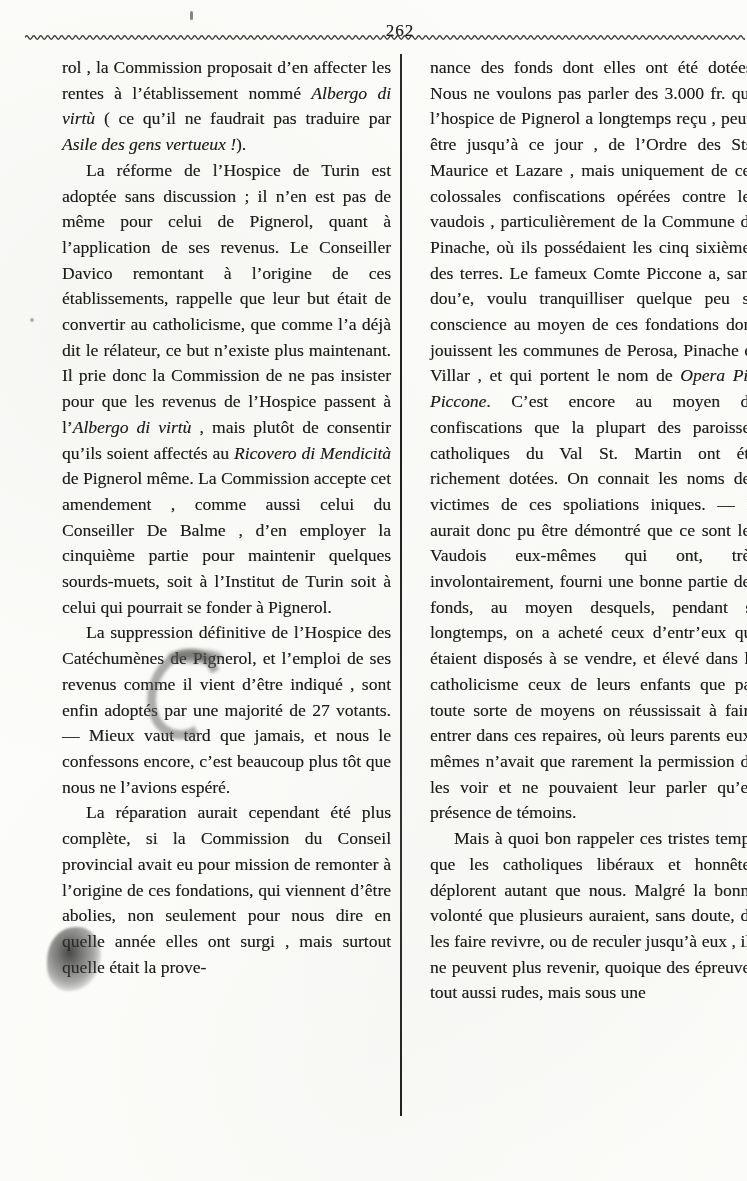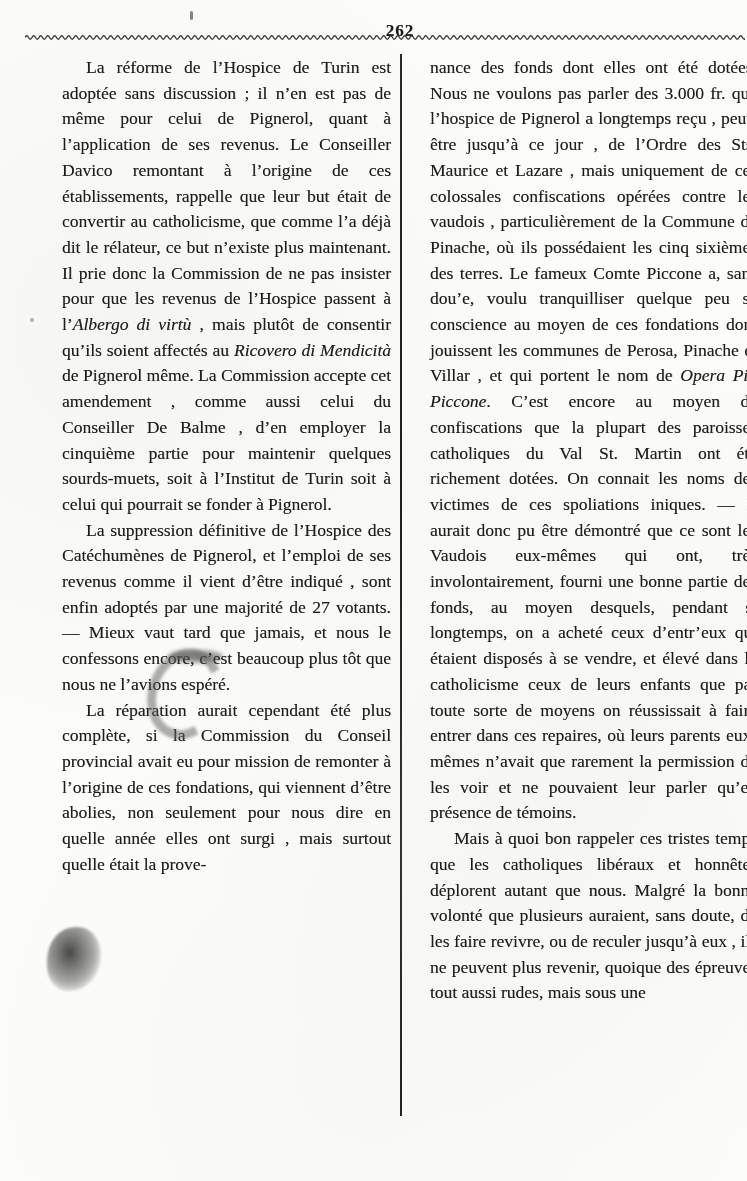--- a/index.html
+++ b/index.html
@@ -10,21 +10,21 @@
     background-image:
       radial-gradient(circle at 18% 28%, rgba(185,185,175,0.10), transparent 42%),
       radial-gradient(circle at 82% 62%, rgba(185,185,175,0.08), transparent 45%),
       radial-gradient(circle at 50% 90%, rgba(190,190,180,0.07), transparent 40%);
     overflow:hidden;
     font-family:"Liberation Serif", serif;
     color:#1c1c1c;
   }
   .pagenum{
     position:absolute;top:21px;left:63px;right:10px;
-    text-align:center;font-weight:bold;font-size:17px;
+    text-align:center;font-weight:normal;font-size:17px;
     letter-spacing:1px;z-index:2;
     text-shadow:0.3px 0.3px 0.4px rgba(30,30,30,0.5);
   }
   .wavy{position:absolute;top:33px;left:25px;width:720px;height:9px;z-index:1;}
   .wavy path{stroke:#3a3a3a;stroke-width:1.4;fill:none;}
   .divider{
     position:absolute;left:400px;top:54px;width:2px;height:1062px;
     background:linear-gradient(to bottom,#2a2a2a 0%, #1f1f1f 40%, #333 75%, #222 100%);
   }
   .col{
@@ -68,20 +68,21 @@
 
 <div class="page">
 
   <svg class="wavy" width="720" height="9" viewBox="0 0 720 9" preserveAspectRatio="none" aria-hidden="true">
     <path d="M0 4.5 q1.75 -3.4 3.5 0 t3.5 0 t3.5 0 t3.5 0 t3.5 0 t3.5 0 t3.5 0 t3.5 0 t3.5 0 t3.5 0 t3.5 0 t3.5 0 t3.5 0 t3.5 0 t3.5 0 t3.5 0 t3.5 0 t3.5 0 t3.5 0 t3.5 0 t3.5 0 t3.5 0 t3.5 0 t3.5 0 t3.5 0 t3.5 0 t3.5 0 t3.5 0 t3.5 0 t3.5 0 t3.5 0 t3.5 0 t3.5 0 t3.5 0 t3.5 0 t3.5 0 t3.5 0 t3.5 0 t3.5 0 t3.5 0 t3.5 0 t3.5 0 t3.5 0 t3.5 0 t3.5 0 t3.5 0 t3.5 0 t3.5 0 t3.5 0 t3.5 0 t3.5 0 t3.5 0 t3.5 0 t3.5 0 t3.5 0 t3.5 0 t3.5 0 t3.5 0 t3.5 0 t3.5 0 t3.5 0 t3.5 0 t3.5 0 t3.5 0 t3.5 0 t3.5 0 t3.5 0 t3.5 0 t3.5 0 t3.5 0 t3.5 0 t3.5 0 t3.5 0 t3.5 0 t3.5 0 t3.5 0 t3.5 0 t3.5 0 t3.5 0 t3.5 0 t3.5 0 t3.5 0 t3.5 0 t3.5 0 t3.5 0 t3.5 0 t3.5 0 t3.5 0 t3.5 0 t3.5 0 t3.5 0 t3.5 0 t3.5 0 t3.5 0 t3.5 0 t3.5 0 t3.5 0 t3.5 0 t3.5 0 t3.5 0 t3.5 0 t3.5 0 t3.5 0 t3.5 0 t3.5 0 t3.5 0 t3.5 0 t3.5 0 t3.5 0 t3.5 0 t3.5 0 t3.5 0 t3.5 0 t3.5 0 t3.5 0 t3.5 0 t3.5 0 t3.5 0 t3.5 0 t3.5 0 t3.5 0 t3.5 0 t3.5 0 t3.5 0 t3.5 0 t3.5 0 t3.5 0 t3.5 0 t3.5 0 t3.5 0 t3.5 0 t3.5 0 t3.5 0 t3.5 0 t3.5 0 t3.5 0 t3.5 0 t3.5 0 t3.5 0 t3.5 0 t3.5 0 t3.5 0 t3.5 0 t3.5 0 t3.5 0 t3.5 0 t3.5 0 t3.5 0 t3.5 0 t3.5 0 t3.5 0 t3.5 0 t3.5 0 t3.5 0 t3.5 0 t3.5 0 t3.5 0 t3.5 0 t3.5 0 t3.5 0 t3.5 0 t3.5 0 t3.5 0 t3.5 0 t3.5 0 t3.5 0 t3.5 0 t3.5 0 t3.5 0 t3.5 0 t3.5 0 t3.5 0 t3.5 0 t3.5 0 t3.5 0 t3.5 0 t3.5 0 t3.5 0 t3.5 0 t3.5 0 t3.5 0 t3.5 0 t3.5 0 t3.5 0 t3.5 0 t3.5 0 t3.5 0 t3.5 0 t3.5 0 t3.5 0 t3.5 0 t3.5 0 t3.5 0 t3.5 0 t3.5 0 t3.5 0 t3.5 0 t3.5 0 t3.5 0 t3.5 0 t3.5 0 t3.5 0 t3.5 0 t3.5 0 t3.5 0 t3.5 0"></path>
   </svg>
 
   <div class="pagenum">262</div>
 
   <div class="col col-left">
+      <p class="para"><span>rol , la Commission proposait d’en affecter les rentes à l’établissement nommé </span><em>Albergo di virtù</em><span> ( ce qu’il ne faudrait pas traduire par </span><em>Asile des gens vertueux !</em><span>).</span></p>
       <p class="para indent"><span>La réforme de l’Hospice de Turin est adoptée sans discussion ; il n’en est pas de même pour celui de Pignerol, quant à l’application de ses revenus. Le Conseiller Davico remontant à l’origine de ces établissements, rappelle que leur but était de convertir au catholicisme, que comme l’a déjà dit le rélateur, ce but n’existe plus maintenant. Il prie donc la Commission de ne pas insister pour que les revenus de l’Hospice passent à l’</span><em>Albergo di virtù</em><span> , mais plutôt de consentir qu’ils soient affectés au </span><em>Ricovero di Mendicità</em><span> de Pignerol même. La Commission accepte cet amendement , comme aussi celui du Conseiller De Balme , d’en employer la cinquième partie pour maintenir quelques sourds-muets, soit à l’Institut de Turin soit à celui qui pourrait se fonder à Pignerol.</span></p>
       <p class="para indent"><span>La suppression définitive de l’Hospice des Catéchumènes de Pignerol, et l’emploi de ses revenus comme il vient d’être indiqué , sont enfin adoptés par une majorité de 27 votants. — Mieux vaut tard que jamais, et nous le confessons encore, c’est beaucoup plus tôt que nous ne l’avions espéré.</span></p>
       <p class="para indent"><span>La réparation aurait cependant été plus complète, si la Commission du Conseil provincial avait eu pour mission de remonter à l’origine de ces fondations, qui viennent d’être abolies, non seulement pour nous dire en quelle année elles ont surgi , mais surtout quelle était la prove-</span></p>
     </div>
 
   <div class="divider"></div>
 
   <div class="col col-right">
       <p class="para"><span>nance des fonds dont elles ont été dotées. Nous ne voulons pas parler des 3.000 fr. que l’hospice de Pignerol a longtemps reçu , peut-être jusqu’à ce jour , de l’Ordre des Sts. Maurice et Lazare , mais uniquement de ces colossales confiscations opérées contre les vaudois , particulièrement de la Commune de Pinache, où ils possédaient les cinq sixièmes des terres. Le fameux Comte Piccone a, sans dou’e, voulu tranquilliser quelque peu sa conscience au moyen de ces fondations dont jouissent les communes de Perosa, Pinache et Villar , et qui portent le nom de </span><em>Opera Pia Piccone</em><span>. C’est encore au moyen de confiscations que la plupart des paroisses catholiques du Val St. Martin ont été richement dotées. On connait les noms des victimes de ces spoliations iniques. — Il aurait donc pu être démontré que ce sont les Vaudois eux-mêmes qui ont, très involontairement, fourni une bonne partie des fonds, au moyen desquels, pendant si longtemps, on a acheté ceux d’entr’eux qui étaient disposés à se vendre, et élevé dans le catholicisme ceux de leurs enfants que par toute sorte de moyens on réussissait à faire entrer dans ces repaires, où leurs parents eux-mêmes n’avait que rarement la permission de les voir et ne pouvaient leur parler qu’en présence de témoins.</span></p>
       <p class="para indent"><span>Mais à quoi bon rappeler ces tristes temps que les catholiques libéraux et honnêtes déplorent autant que nous. Malgré la bonne volonté que plusieurs auraient, sans doute, de les faire revivre, ou de reculer jusqu’à eux , ils ne peuvent plus revenir, quoique des épreuves tout aussi rudes, mais sous une</span></p>

